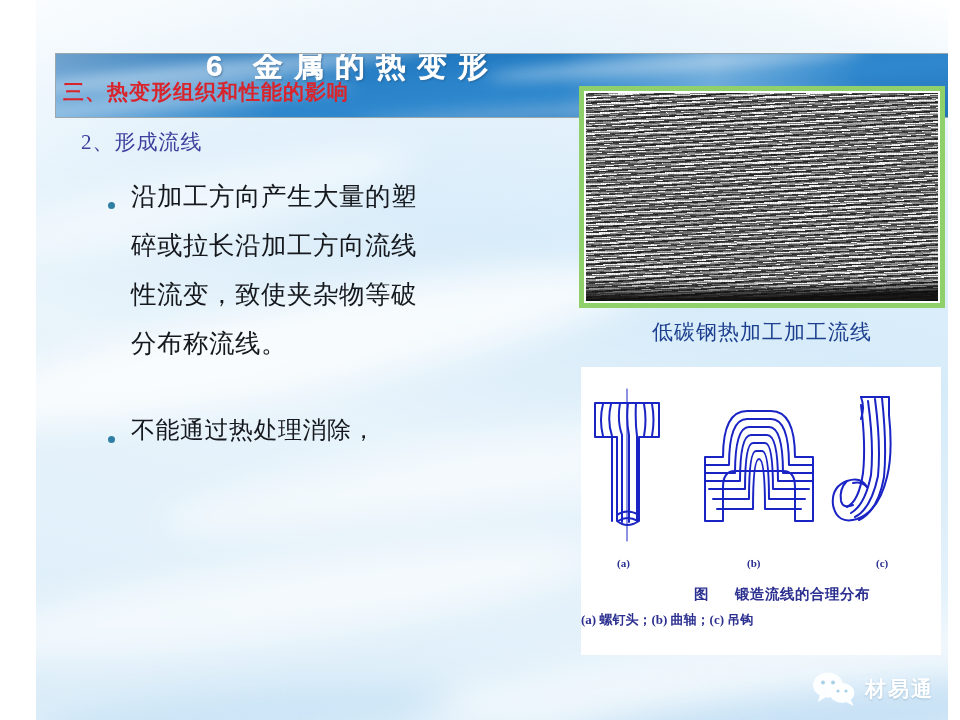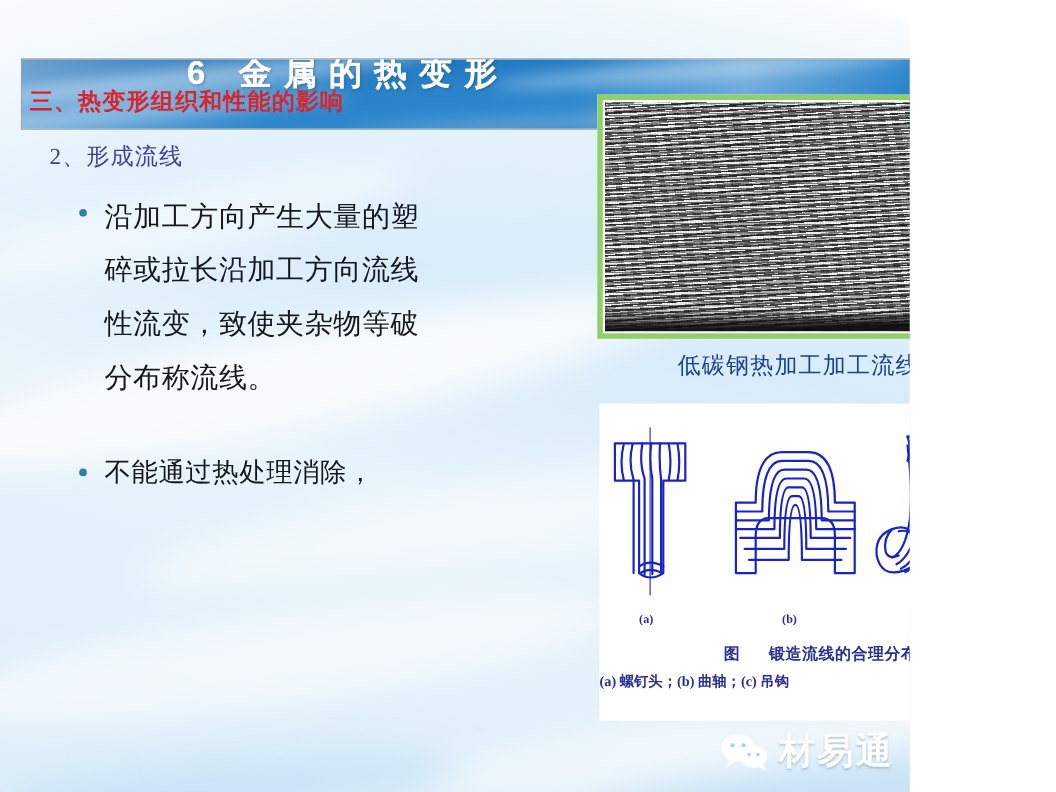--- a/index.html
+++ b/index.html
@@ -5,25 +5,26 @@
 <style>
   html,body{margin:0;padding:0;}
   body{
     width:960px;height:720px;overflow:hidden;
     font-family:"Liberation Serif","DejaVu Serif",serif;
     position:relative;background:#ffffff;
   }
 
   
   #slide{
-    position:absolute;inset:0;width:827px;height:720px;overflow:hidden;
+    position:absolute;inset:0;width:912px;height:720px;overflow:hidden;
     background:
       linear-gradient(160deg, rgba(255,255,255,.85) 0%, rgba(255,255,255,.15) 22%, rgba(255,255,255,0) 40%),
       linear-gradient(18deg, rgba(255,255,255,.55) 40%, rgba(255,255,255,0) 62%),
       linear-gradient(195deg,#ffffff 0%,#f2f9fd 6%,#e4f1fa 16%,#dceefb 30%,#d2e9f8 48%,#c9e4f6 62%,#bfdff4 78%,#b6daf2 92%,#b0d7f1 100%);
+    margin-left: 36px;
   }
   
   .cloud{position:absolute;pointer-events:none;border-radius:50%;filter:blur(16px);}
   .c1{left:-80px;top:300px;width:700px;height:90px;background:rgba(255,255,255,.75);transform:rotate(-11deg);}
   .c2{left:120px;top:430px;width:760px;height:70px;background:rgba(255,255,255,.55);transform:rotate(-9deg);}
   .c3{left:-60px;top:560px;width:620px;height:80px;background:rgba(255,255,255,.6);transform:rotate(-8deg);}
   .c4{left:380px;top:640px;width:640px;height:70px;background:rgba(255,255,255,.45);transform:rotate(-7deg);}
   .c5{left:-40px;top:170px;width:420px;height:60px;background:rgba(255,255,255,.5);transform:rotate(-12deg);}
   .c6{left:520px;top:690px;width:520px;height:60px;background:rgba(176,214,240,.55);transform:rotate(-6deg);}
   .c7{left:0px;top:690px;width:420px;height:50px;background:rgba(186,220,243,.5);transform:rotate(-5deg);}
@@ -62,21 +63,21 @@
   #section-head{
     position:absolute;left:45px;top:128px;
     color:#3c3f9c;font-size:21px;letter-spacing:1px;
     font-family:"Liberation Serif","DejaVu Serif",serif;
     white-space:nowrap;
   }
 
   
   #body-col{position:absolute;left:72px;top:172px;width:440px;}
   .blk{margin-bottom:0;}
-  .bullet-row{display:flex;align-items:flex-start;}
+  .bullet-row{display:flex;align-items:center;}
   .dot{
     width:7px;height:7px;border-radius:50%;background:#2f7fa5;
     flex:0 0 auto;margin-top:18px;margin-right:16px;
   }
   .btext{
     color:#15181c;font-size:25.5px;line-height:49px;letter-spacing:.5px;
     font-family:"Liberation Serif","DejaVu Serif",serif;
   }
   .btext.small{font-size:24px;line-height:45px;}
   .cont{margin-left:23px;}
@@ -138,21 +139,21 @@
     position:absolute;left:0;top:244px;width:360px;text-align:left;
     color:#2b2f8f;font-size:13px;font-weight:bold;
     font-family:"Liberation Serif","DejaVu Serif",serif;
   }
 
   
   #watermark{
     position:absolute;right:14px;bottom:14px;display:flex;align-items:center;z-index:8;
   }
   #wm-text{
-    color:#ffffff;font-size:33px;font-weight:bold;margin-left:9px;letter-spacing:2px;
+    color:#ffffff;font-size:21px;font-weight:bold;margin-left:9px;letter-spacing:2px;
     font-family:"Liberation Serif","DejaVu Serif",serif;
     text-shadow:0 1px 2px rgba(120,150,175,.45);
   }
 </style>
 </head>
 <body>
 
 <div id="slide">
 
   <div class="cloud c5"></div>

